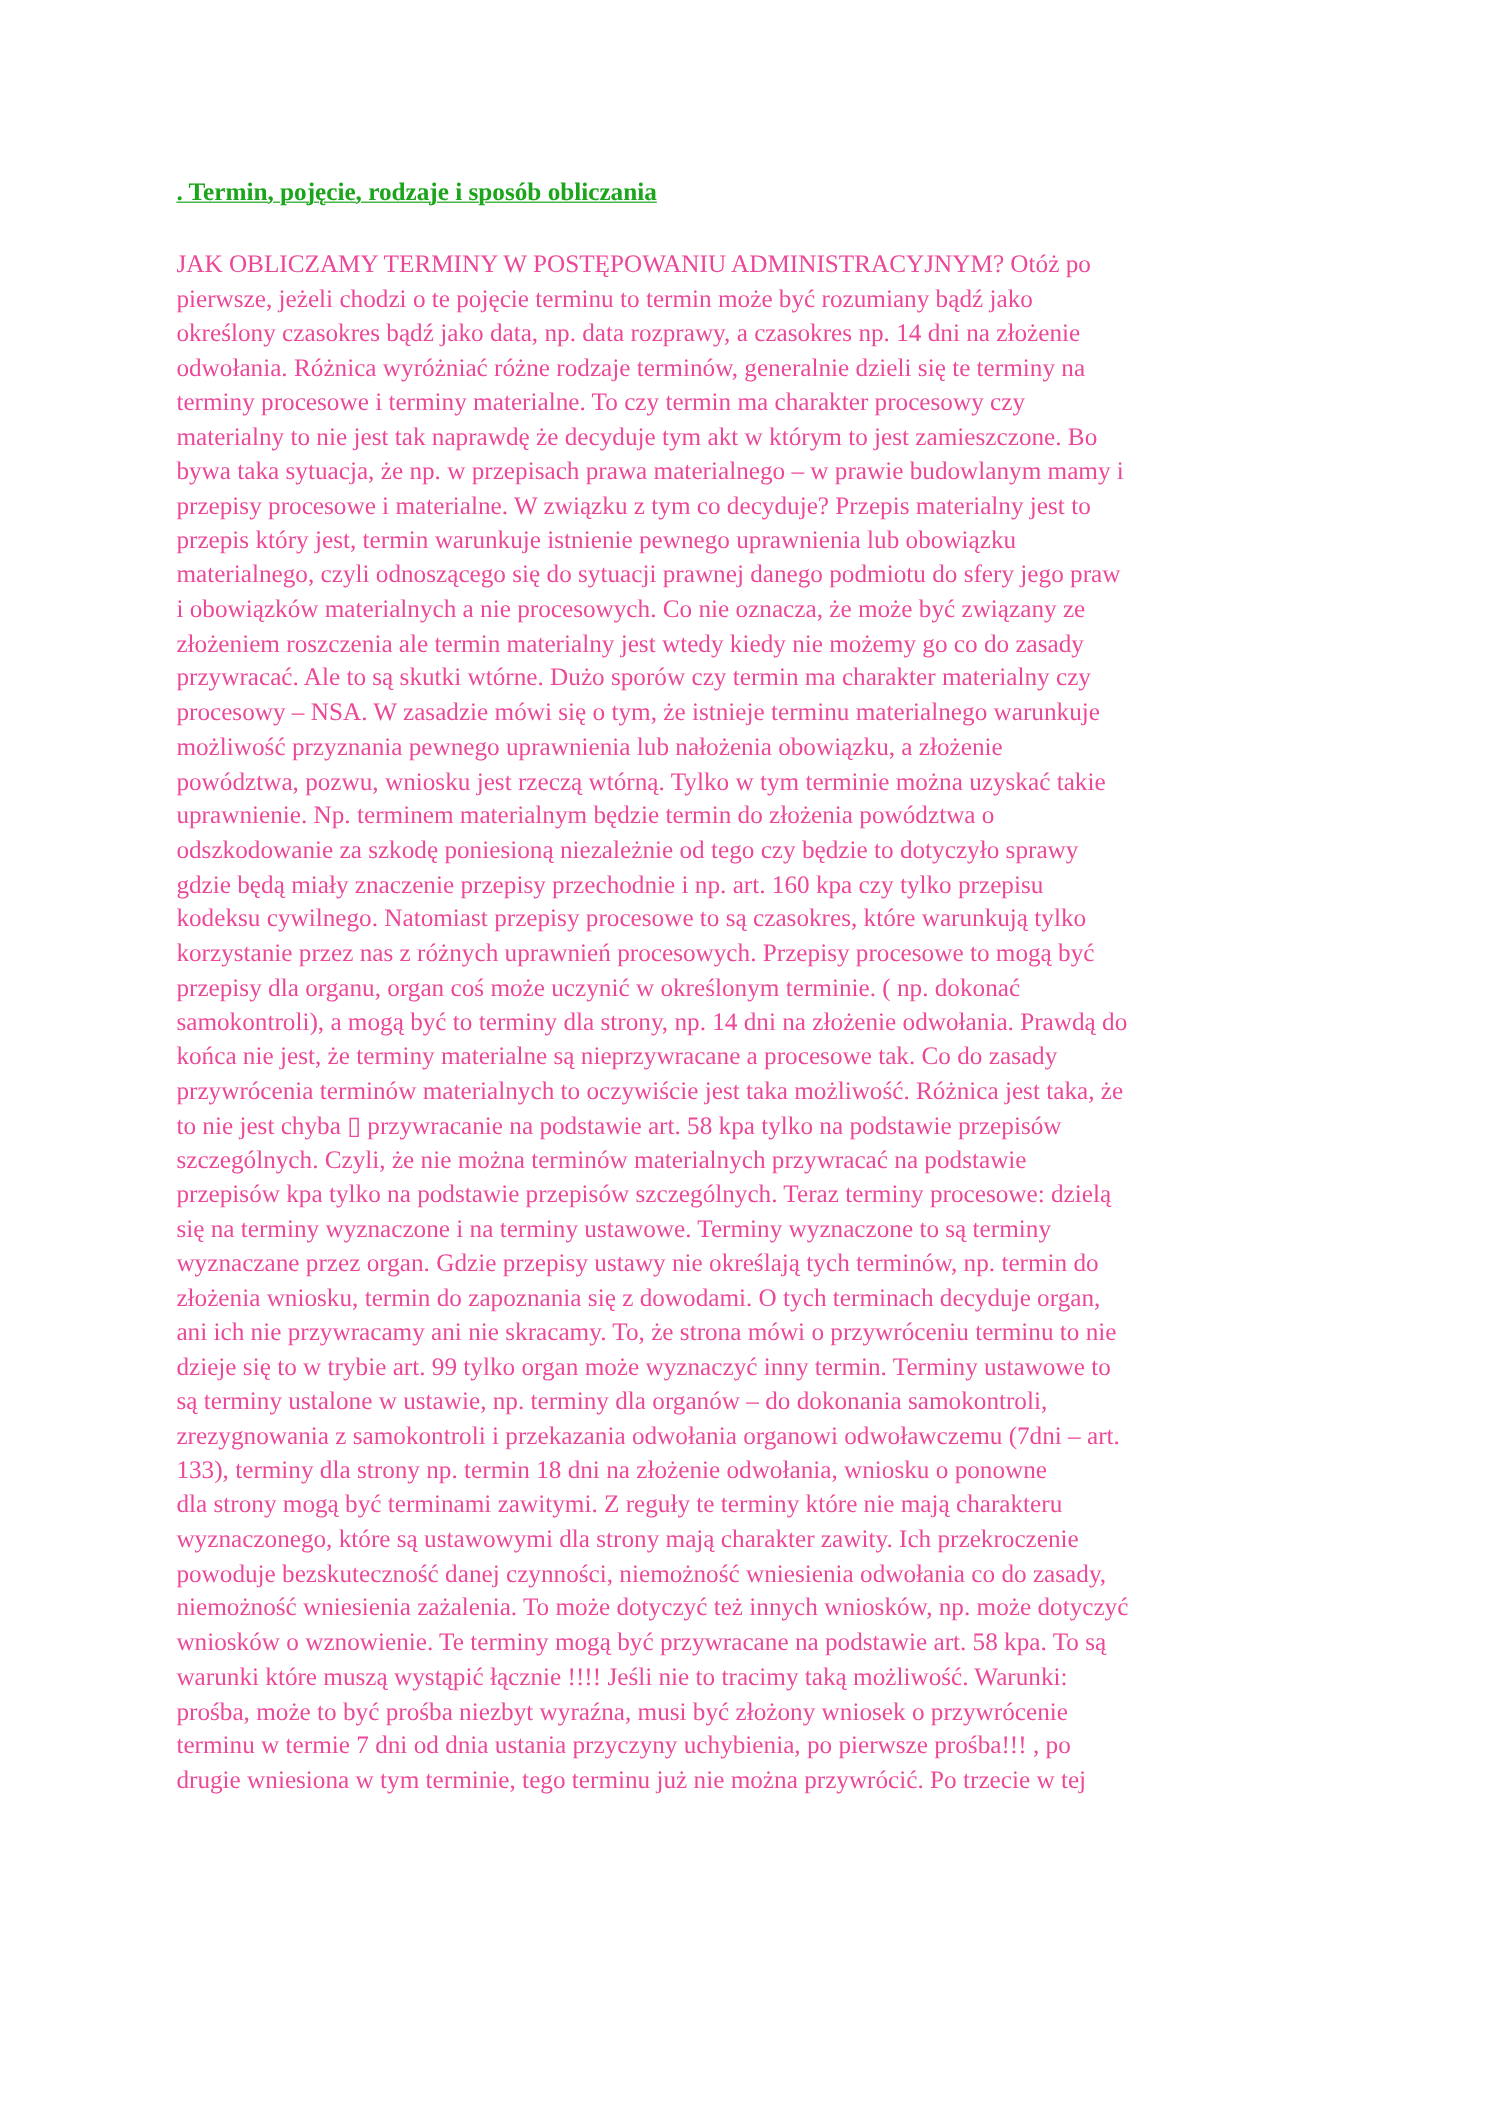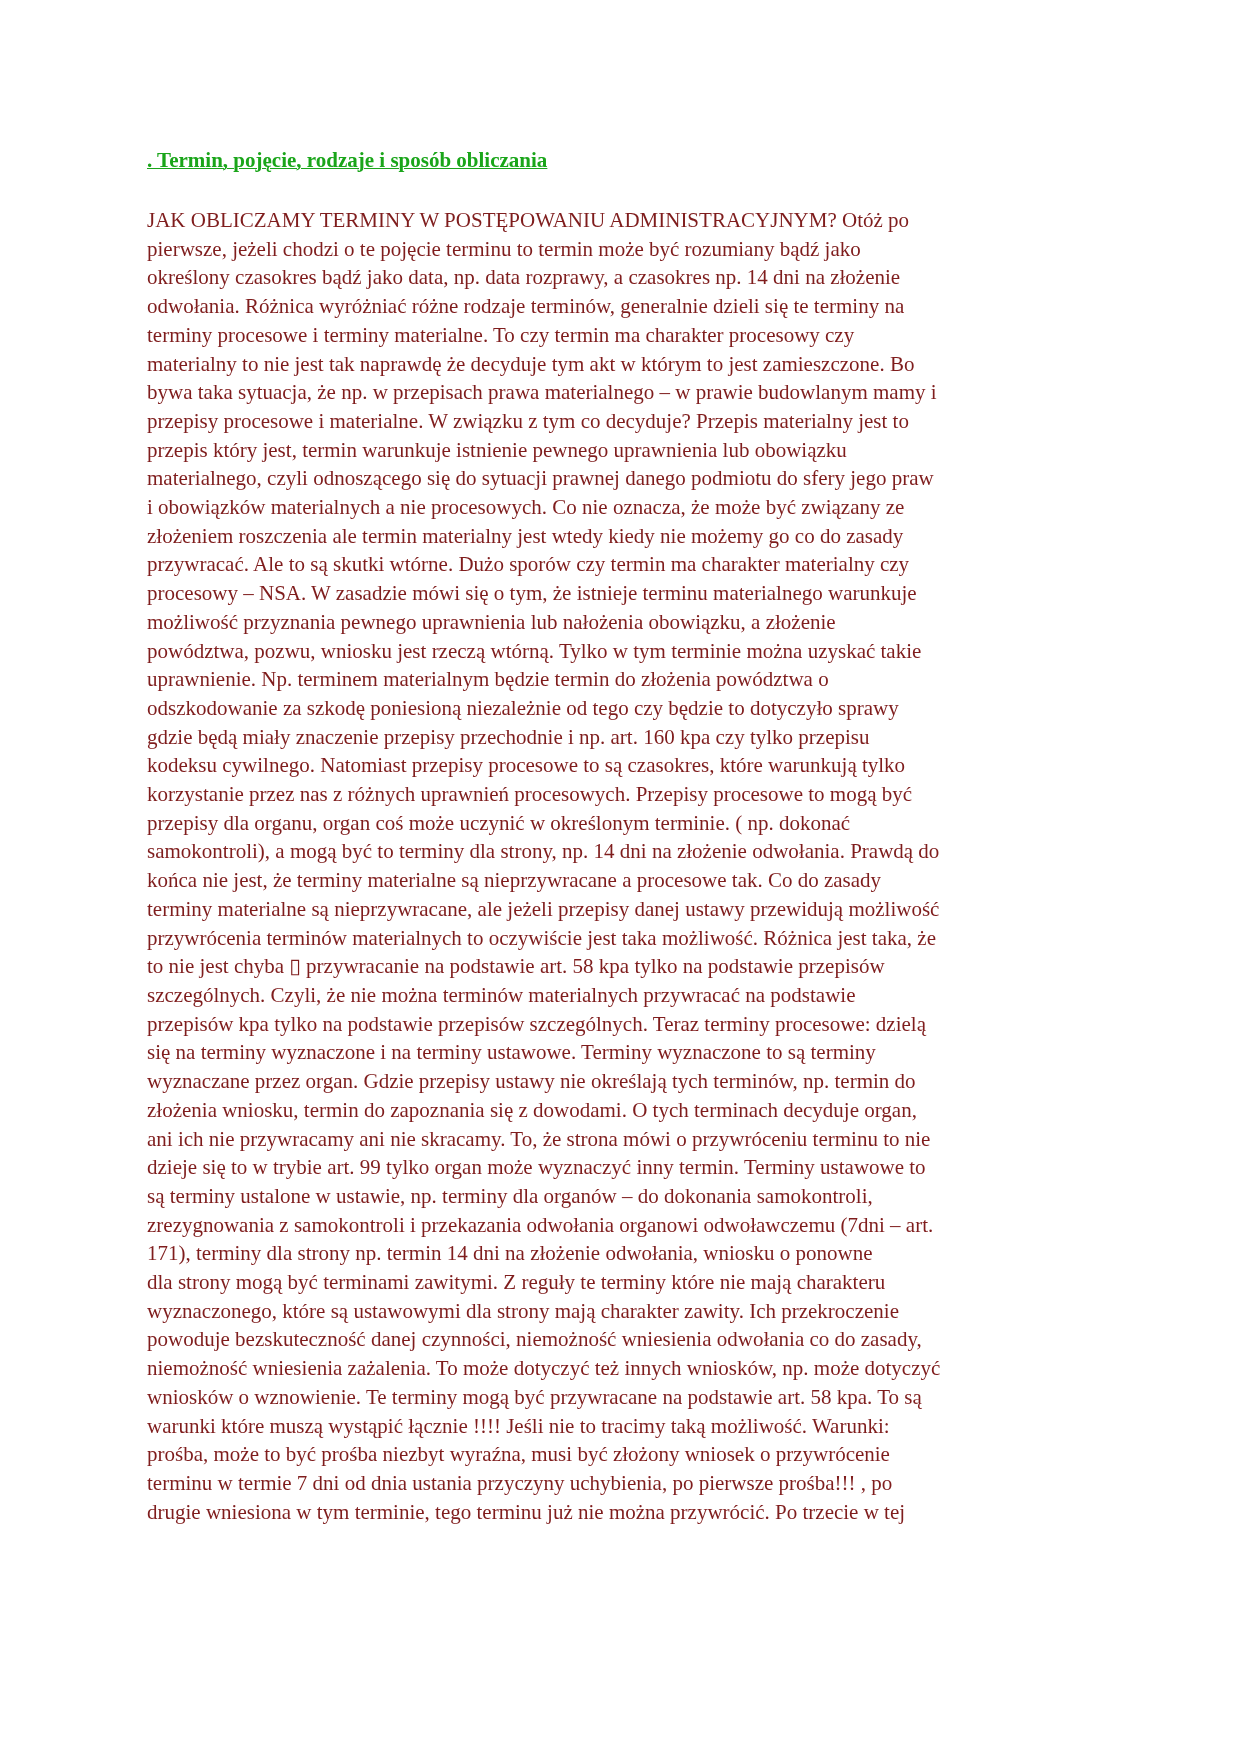--- a/index.html
+++ b/index.html
@@ -11,21 +11,21 @@
     .heading {
       position: absolute; left: 147px; top: 148px;
       font-family: "Liberation Serif", "DejaVu Serif", serif;
       font-weight: bold; font-size: 21px; color: #1aa51a;
       text-decoration: underline; text-decoration-thickness: 1px;
       white-space: nowrap; margin: 0;
     }
     .body-text {
       position: absolute; left: 147px; top: 206px; width: 960px;
       font-family: "Liberation Serif", "DejaVu Serif", serif;
-      font-size: 21px; line-height: 28.7px; color: #7f1d1d;
+      font-size: 21px; line-height: 28.7px; color: #ec4899;
       margin: 0;
     }
     .line { display: block; white-space: nowrap; }
   </style>
 </head>
 <body>
 
 <div class="page">
   <h1 class="heading">. Termin, pojęcie, rodzaje i sposób obliczania</h1>
   <div class="body-text" id="body-lines">
@@ -46,33 +46,32 @@
       <span class="line">możliwość przyznania pewnego uprawnienia lub nałożenia obowiązku, a złożenie</span>
       <span class="line">powództwa, pozwu, wniosku jest rzeczą wtórną. Tylko w tym terminie można uzyskać takie</span>
       <span class="line">uprawnienie. Np. terminem materialnym będzie termin do złożenia powództwa o</span>
       <span class="line">odszkodowanie za szkodę poniesioną niezależnie od tego czy będzie to dotyczyło sprawy</span>
       <span class="line">gdzie będą miały znaczenie przepisy przechodnie i np. art. 160 kpa czy tylko przepisu</span>
       <span class="line">kodeksu cywilnego. Natomiast przepisy procesowe to są  czasokres, które warunkują tylko</span>
       <span class="line">korzystanie przez nas z różnych uprawnień procesowych. Przepisy procesowe to mogą być</span>
       <span class="line">przepisy dla organu, organ coś może uczynić w określonym terminie. ( np. dokonać</span>
       <span class="line">samokontroli), a mogą być to terminy dla strony, np. 14 dni na złożenie odwołania. Prawdą do</span>
       <span class="line">końca nie jest, że terminy materialne są nieprzywracane a procesowe tak. Co do zasady</span>
-      <span class="line">terminy materialne są nieprzywracane, ale jeżeli przepisy danej ustawy przewidują możliwość</span>
       <span class="line">przywrócenia terminów materialnych to oczywiście jest taka możliwość. Różnica jest taka, że</span>
       <span class="line">to nie jest chyba ▯ przywracanie na podstawie art. 58 kpa tylko na podstawie przepisów</span>
       <span class="line">szczególnych. Czyli, że nie można terminów materialnych przywracać  na podstawie</span>
       <span class="line">przepisów kpa tylko na podstawie przepisów szczególnych. Teraz terminy procesowe: dzielą</span>
       <span class="line">się na terminy wyznaczone i na terminy ustawowe. Terminy wyznaczone to są terminy</span>
       <span class="line">wyznaczane przez organ. Gdzie przepisy ustawy nie określają tych terminów, np. termin do</span>
       <span class="line">złożenia wniosku, termin do zapoznania się z dowodami. O tych terminach decyduje organ,</span>
       <span class="line">ani ich nie przywracamy ani nie skracamy. To, że strona mówi o przywróceniu terminu to nie</span>
       <span class="line">dzieje się to w trybie art. 99 tylko organ może wyznaczyć inny termin. Terminy ustawowe to</span>
       <span class="line">są terminy ustalone w ustawie, np. terminy dla organów – do dokonania samokontroli,</span>
       <span class="line">zrezygnowania z samokontroli i przekazania odwołania organowi odwoławczemu  (7dni – art.</span>
-      <span class="line">171), terminy dla strony np. termin 14 dni na złożenie odwołania, wniosku o ponowne</span>
+      <span class="line">133), terminy dla strony np. termin 18 dni na złożenie odwołania, wniosku o ponowne</span>
       <span class="line">dla strony mogą być terminami zawitymi. Z reguły te terminy które nie mają charakteru</span>
       <span class="line">wyznaczonego, które są ustawowymi dla strony mają  charakter zawity. Ich przekroczenie</span>
       <span class="line">powoduje bezskuteczność danej czynności, niemożność wniesienia odwołania co do zasady,</span>
       <span class="line">niemożność wniesienia zażalenia. To może dotyczyć też innych wniosków, np. może dotyczyć</span>
       <span class="line">wniosków o wznowienie. Te terminy mogą być przywracane na podstawie art. 58 kpa. To są</span>
       <span class="line">warunki które muszą wystąpić łącznie !!!! Jeśli nie to tracimy taką możliwość.  Warunki:</span>
       <span class="line">prośba, może to być prośba niezbyt wyraźna, musi być złożony wniosek o przywrócenie</span>
       <span class="line">terminu w termie 7 dni od dnia ustania przyczyny uchybienia, po pierwsze prośba!!! , po</span>
       <span class="line">drugie wniesiona w tym terminie, tego terminu już nie można przywrócić. Po trzecie w tej</span>
     </div>

